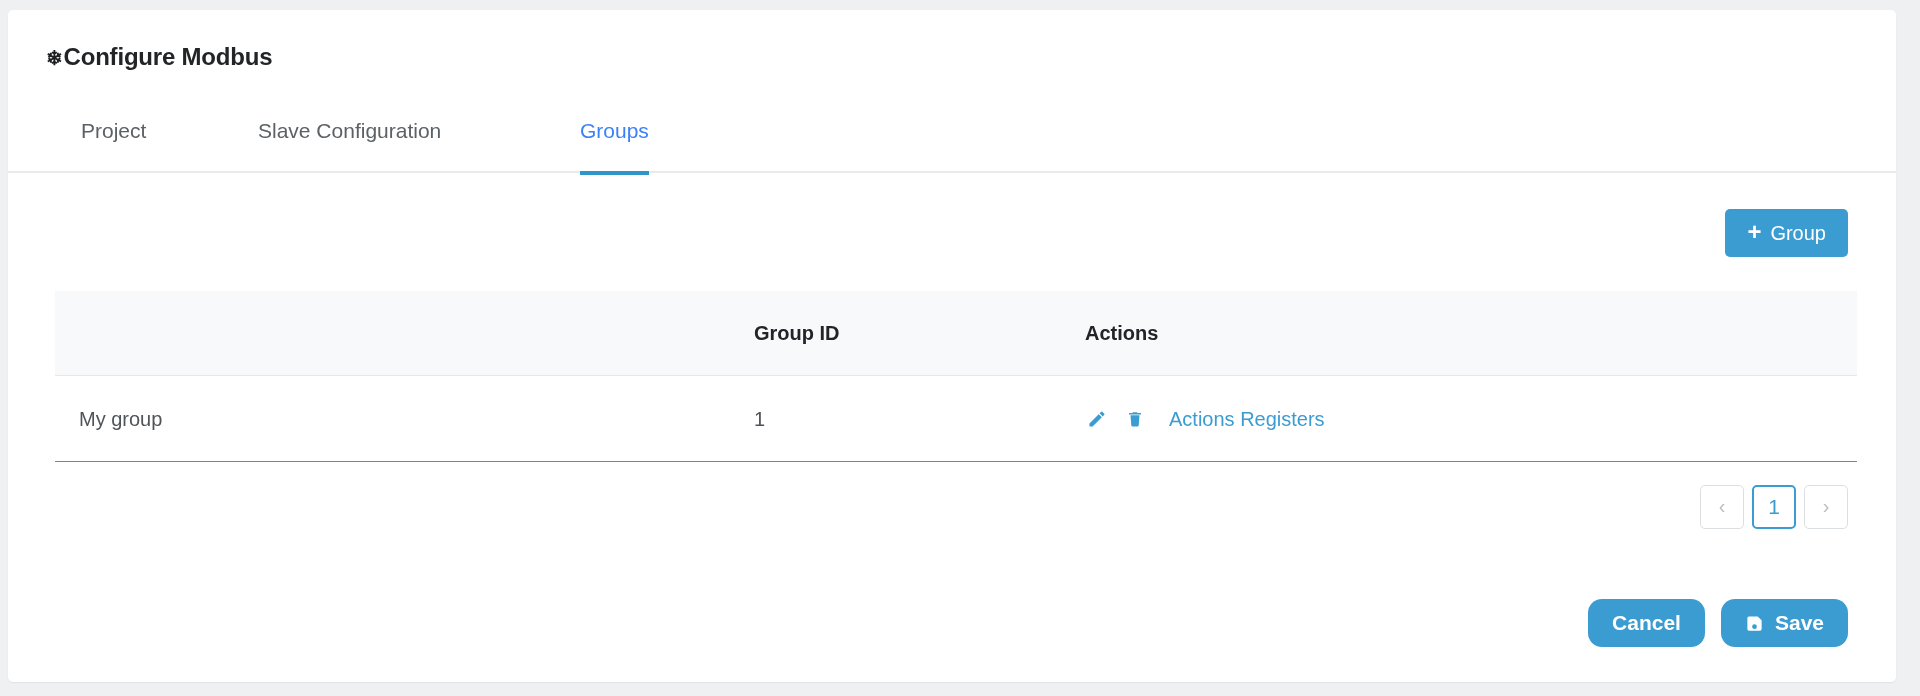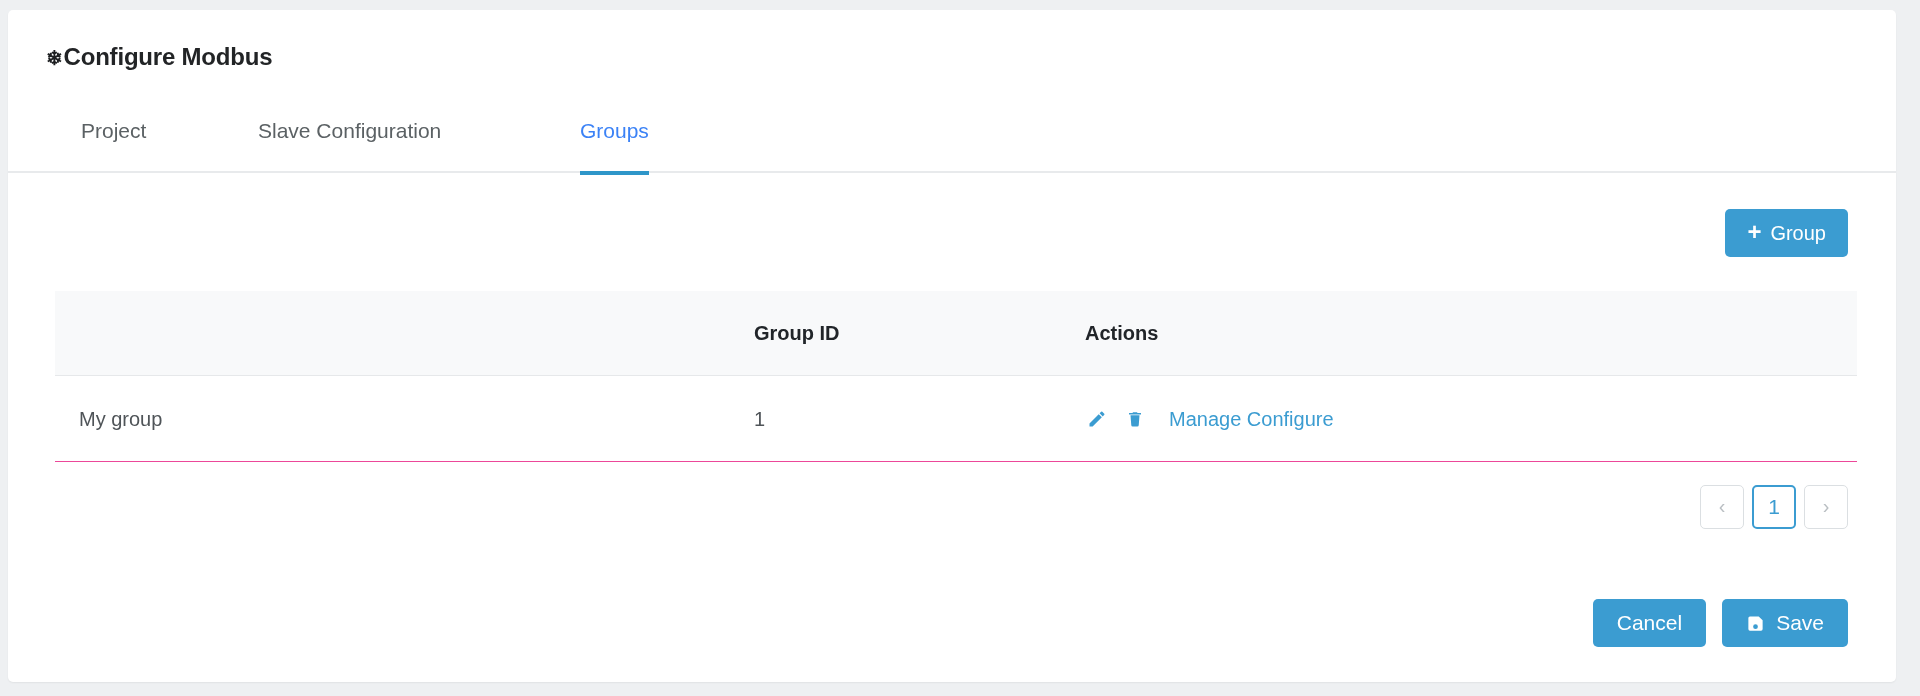--- a/index.html
+++ b/index.html
@@ -218,30 +218,31 @@
     position: absolute;
     right: 48px;
     top: 589px;
     display: flex;
     gap: 16px;
   }
   .fbtn {
     height: 48px;
     padding: 0 24px;
     border: none;
-    border-radius: 5px;
+    border-radius: 14px;
     background: #3b9cd1;
     color: #fff;
     font-family: "Liberation Sans", sans-serif;
     font-size: 21px;
     display: flex;
     align-items: center;
     gap: 11px;
     cursor: pointer;
     white-space: nowrap;
+    font-weight: bold;
   }
   .fbtn svg { display: block; }
 </style>
 </head>
 <body>
 
 <div class="page">
   <div class="card">
 
     <div class="card-title">
@@ -280,21 +281,21 @@
             <span class="icon-btn">
               <svg width="20" height="20" viewBox="0 0 24 24" fill="currentColor" aria-hidden="true">
                 <path d="M3 17.25V21h3.75L17.81 9.94l-3.75-3.75L3 17.25zM20.71 7.04a1 1 0 0 0 0-1.41l-2.34-2.34a1 1 0 0 0-1.41 0l-1.83 1.83 3.75 3.75 1.83-1.83z"></path>
               </svg>
             </span>
             <span class="icon-btn">
               <svg width="18" height="20" viewBox="0 0 24 24" fill="currentColor" aria-hidden="true">
                 <path d="M9 3v1H4v2h16V4h-5V3H9zM6 7l1 13a2 2 0 0 0 2 2h6a2 2 0 0 0 2-2L18 7H6z"></path>
               </svg>
             </span>
-            <span class="manage-link">Manage Configure</span>
+            <span class="manage-link">Actions Registers</span>
           </div>
         </div>
       </div>
     </div>
 
     <div class="pagination">
       <div class="pg">
         <span class="chev">‹</span>
       </div>
       <div class="pg current">

